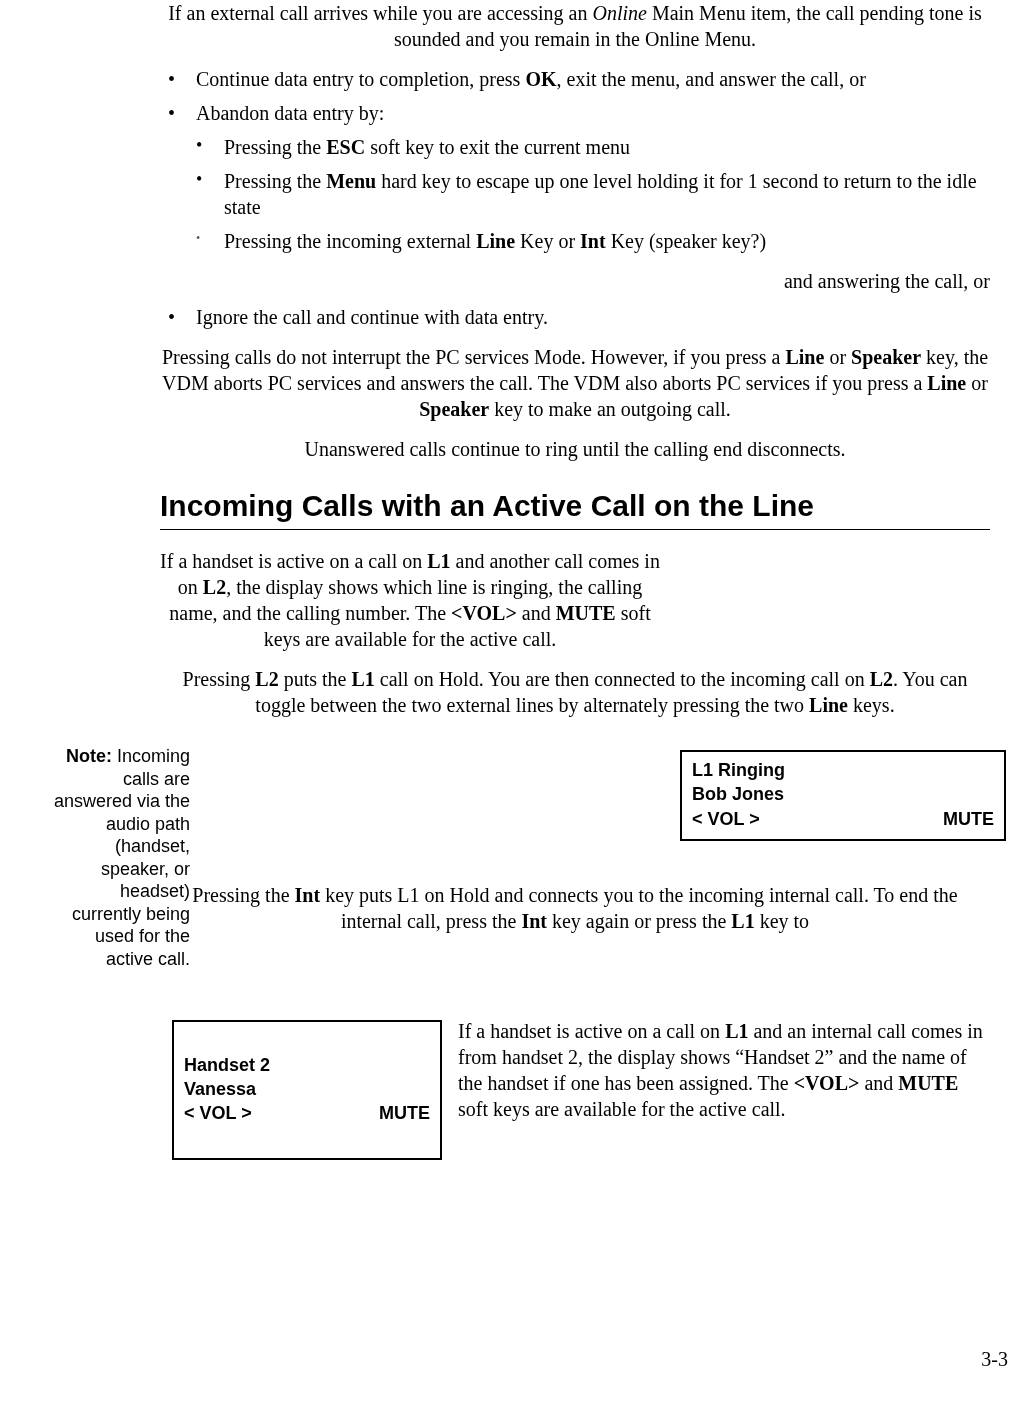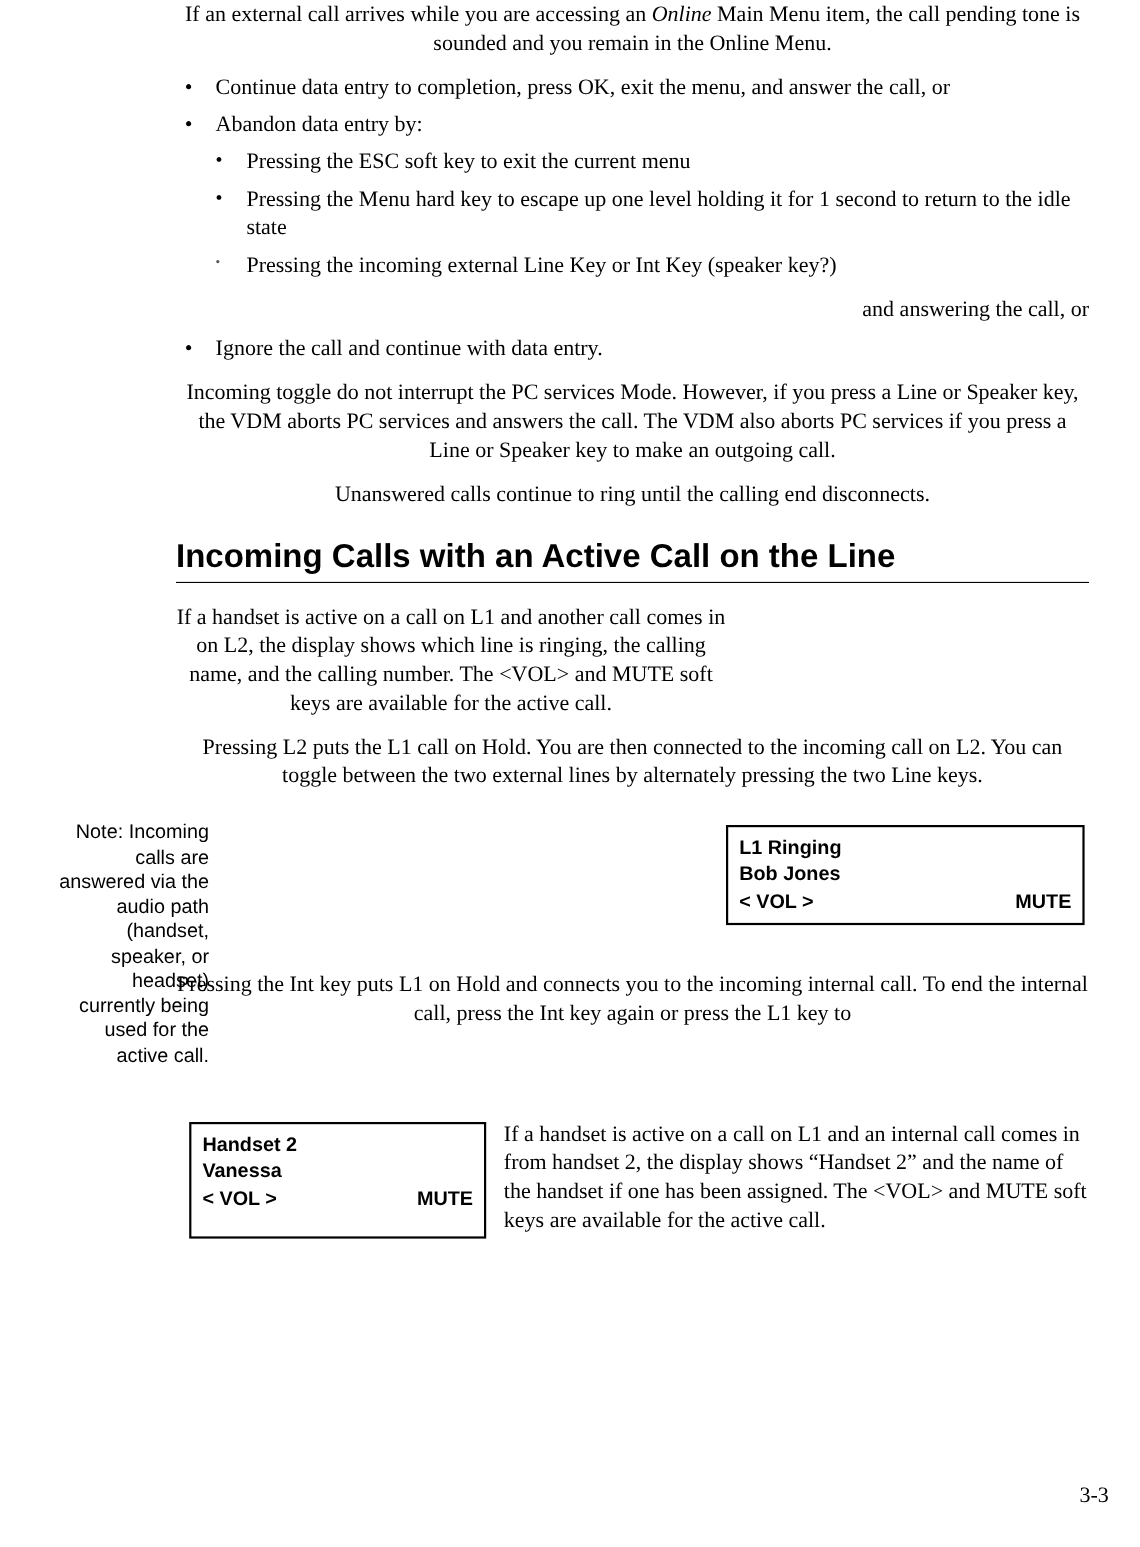--- a/index.html
+++ b/index.html
@@ -14,21 +14,21 @@
     position: relative;
     box-sizing: border-box;
   }
   .main {
     position: absolute;
     left: 160px;
     top: 0;
     width: 830px;
   }
   p { margin: 0 0 14px 0; text-align: center; }
-  b { font-weight: normal; }
+  b { font-weight: bold; }
   i { font-style: italic; }
   ul { list-style: none; padding: 0; margin: 0 0 14px 0; }
   ul.outer > li { position: relative; padding-left: 28px; margin-bottom: 8px; }
   ul.outer > li::before {
     content: "•"; position: absolute; left: 0; top: 0; font-size: 20px;
   }
   ul.inner { margin-top: 8px; }
   ul.inner > li { position: relative; padding-left: 28px; margin-bottom: 8px; }
   ul.inner > li::before {
     content: "•"; position: absolute; left: 0; top: 0; font-size: 18px;
@@ -56,22 +56,22 @@
     border: 2px solid #000;
     font-family: Arial, Helvetica, sans-serif;
     font-weight: bold;
     font-size: 18px;
     line-height: 1.35;
     padding: 6px 10px 8px 10px;
     box-sizing: border-box;
     background: #fff;
   }
   .display-box .rowsk { display: flex; justify-content: space-between; }
-  #box1 { position: absolute; left: 660px; width: 326px; }
-  #box2 { position: absolute; left: 172px; width: 270px; height:106px; display:flex; flex-direction:column; justify-content:flex-start;}
+  #box1 { position: absolute; left: 680px; width: 326px; }
+  #box2 { position: absolute; left: 172px; width: 270px; height:140px; display:flex; flex-direction:column; justify-content:center;}
   .para-right { position: absolute; left: 458px; width: 532px; }
   .pagenum {
     position: absolute; right: 28px; bottom: 34px;
     font-family: "Times New Roman", Times, serif; font-size: 20px;
   }
 </style>
 </head>
 <body>
 
 <div class="main">
@@ -86,21 +86,21 @@
       <ul class="inner">
         <li><span>Pressing the </span><b>ESC</b><span> soft key to exit the current menu</span></li>
         <li><span>Pressing the </span><b>Menu</b><span> hard key to escape up one level holding it for 1 second to return to the idle state</span></li>
         <li class="small"><span>Pressing the incoming external </span><b>Line</b><span> Key or </span><b>Int</b><span> Key (speaker key?)</span></li>
       </ul>
       <div class="andline">and answering the call, or</div>
     </li>
     <li>Ignore the call and continue with data entry.</li>
   </ul>
 
-  <p><span>Incoming toggle do not interrupt the PC services Mode. However, if you press a </span><b>Line</b><span> or </span><b>Speaker</b><span> key, the VDM aborts PC services and answers the call. The VDM also aborts PC services if you press a </span><b>Line</b><span> or </span><b>Speaker</b><span> key to make an outgoing call.</span></p>
+  <p><span>Pressing calls do not interrupt the PC services Mode. However, if you press a </span><b>Line</b><span> or </span><b>Speaker</b><span> key, the VDM aborts PC services and answers the call. The VDM also aborts PC services if you press a </span><b>Line</b><span> or </span><b>Speaker</b><span> key to make an outgoing call.</span></p>
 
   <p>Unanswered calls continue to ring until the calling end disconnects.</p>
 
   <h2 class="sec">Incoming Calls with an Active Call on the Line</h2>
   <hr class="secline">
 
   <p style="width:500px;"><span>If a handset is active on a call on </span><b>L1</b><span> and another call comes in on </span><b>L2</b><span>, the display shows which line is ringing, the calling name, and the calling number. The </span><b>&lt;VOL&gt;</b><span> and </span><b>MUTE</b><span> soft keys are available for the active call.</span></p>
 
   <p><span>Pressing </span><b>L2</b><span> puts the </span><b>L1</b><span> call on Hold. You are then connected to the incoming call on </span><b>L2</b><span>. You can toggle between the two external lines by alternately pressing the two </span><b>Line</b><span> keys.</span></p>
 

